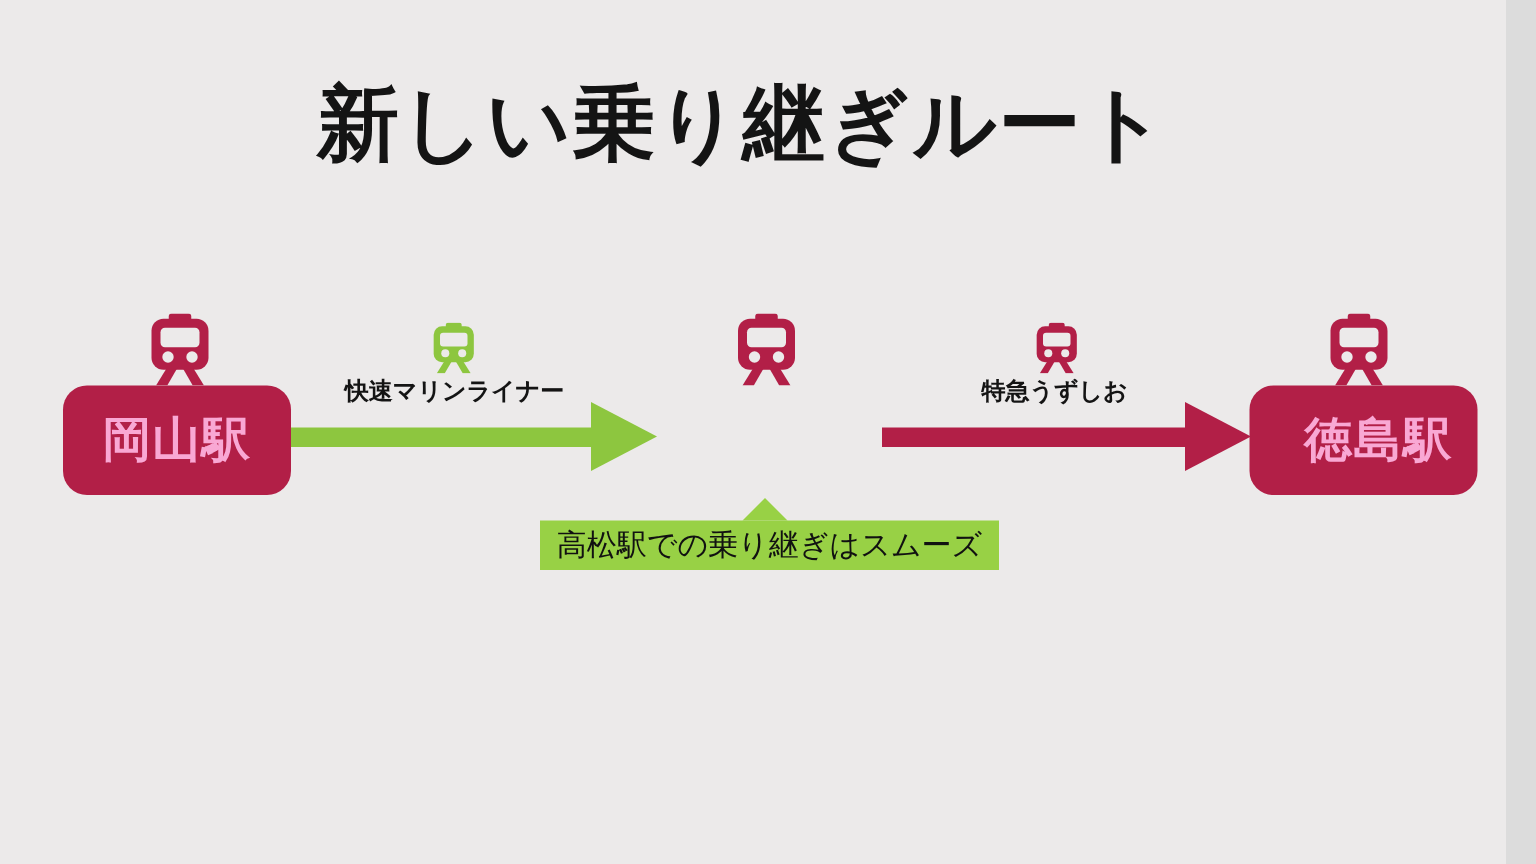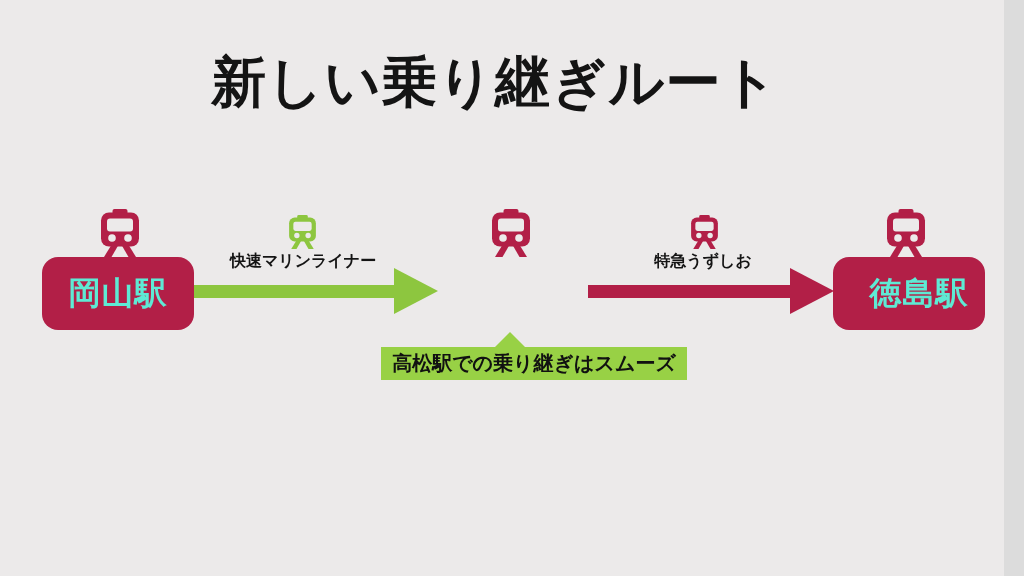--- a/index.html
+++ b/index.html
@@ -36,21 +36,21 @@
     top: 257px;
     width: 152px;
     height: 73px;
     background: var(--crimson);
     border-radius: 16px;
     display: flex;
     align-items: center;
     justify-content: center;
   }
   .station-box .station-name {
-    color: #5eead4;
+    color: #f9a8d4;
     font-size: 32px;
     font-weight: 800;
     letter-spacing: 1px;
     white-space: nowrap;
   }
   .station-okayama   { left: 42px;  }
   .station-takamatsu { left: 436px; }
   .station-tokushima { left: 833px; padding-left: 20px; }
 
   
@@ -97,30 +97,30 @@
     font-weight: 800;
     color: var(--text_dark);
     white-space: nowrap;
   }
   .label-leg1 { left: 173px; }
   .label-leg2 { left: 573px; }
 
   
   .transfer-callout {
     position: absolute;
-    left: 381px;
+    left: 360px;
     top: 347px;
     width: 306px;
     height: 33px;
     background: var(--callout_green);
     display: flex;
     align-items: center;
     justify-content: center;
     font-size: 20px;
-    font-weight: 700;
+    font-weight: 400;
     color: #111111;
     white-space: nowrap;
   }
   .callout-pointer {
     position: absolute;
     left: 495px;
     top: 332px;
     width: 0; height: 0;
     border-left: 15px solid transparent;
     border-right: 15px solid transparent;

